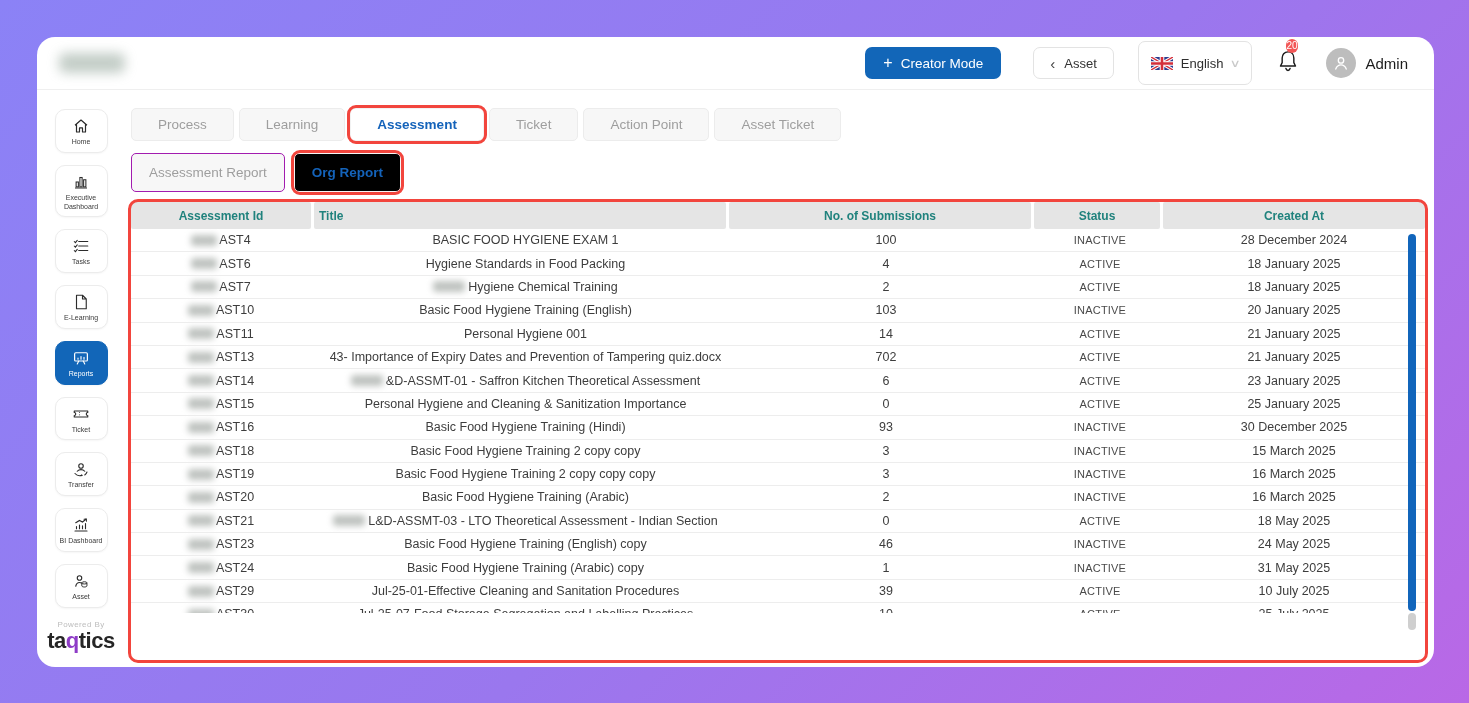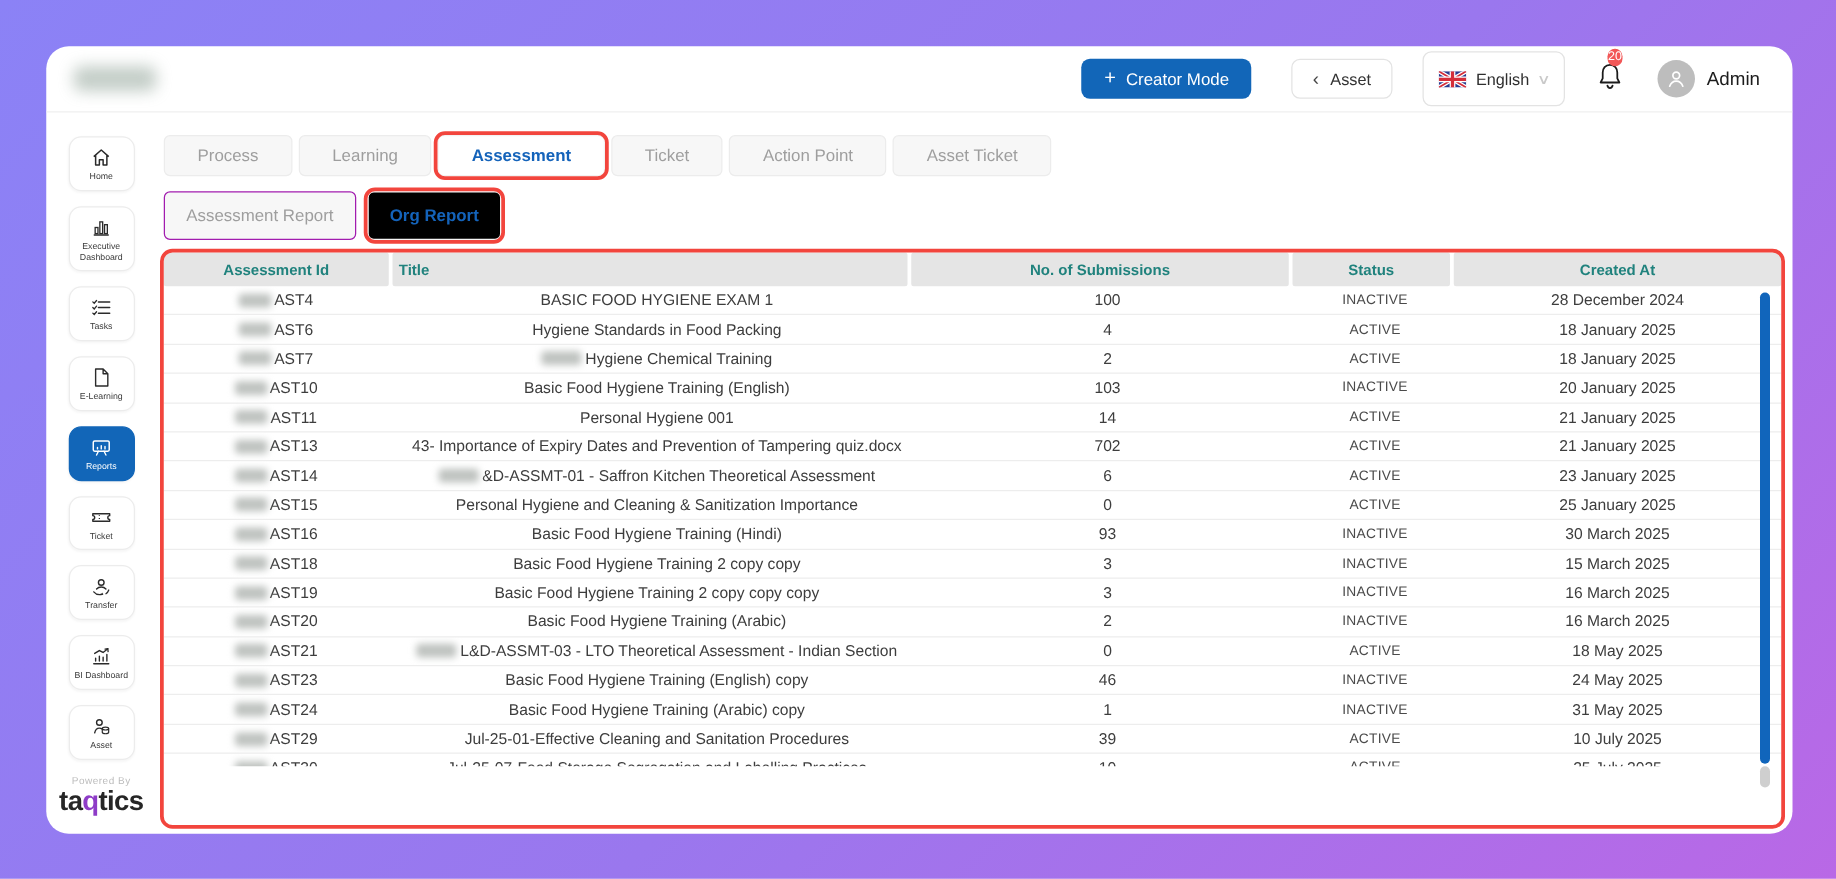--- a/index.html
+++ b/index.html
@@ -345,21 +345,21 @@
               <div class="td c-title">Personal Hygiene and Cleaning &amp; Sanitization Importance</div>
               <div class="td c-subs">0</div>
               <div class="td c-status">ACTIVE</div>
               <div class="td c-created">25 January 2025</div>
             </div>
             <div class="trow">
               <div class="td c-id"><span class="blob id-blob"></span>AST16</div>
               <div class="td c-title">Basic Food Hygiene Training (Hindi)</div>
               <div class="td c-subs">93</div>
               <div class="td c-status">INACTIVE</div>
-              <div class="td c-created">30 March 2025</div>
+              <div class="td c-created">30 December 2025</div>
             </div>
             <div class="trow">
               <div class="td c-id"><span class="blob id-blob"></span>AST18</div>
               <div class="td c-title">Basic Food Hygiene Training 2 copy copy</div>
               <div class="td c-subs">3</div>
               <div class="td c-status">INACTIVE</div>
               <div class="td c-created">15 March 2025</div>
             </div>
             <div class="trow">
               <div class="td c-id"><span class="blob id-blob"></span>AST19</div>

